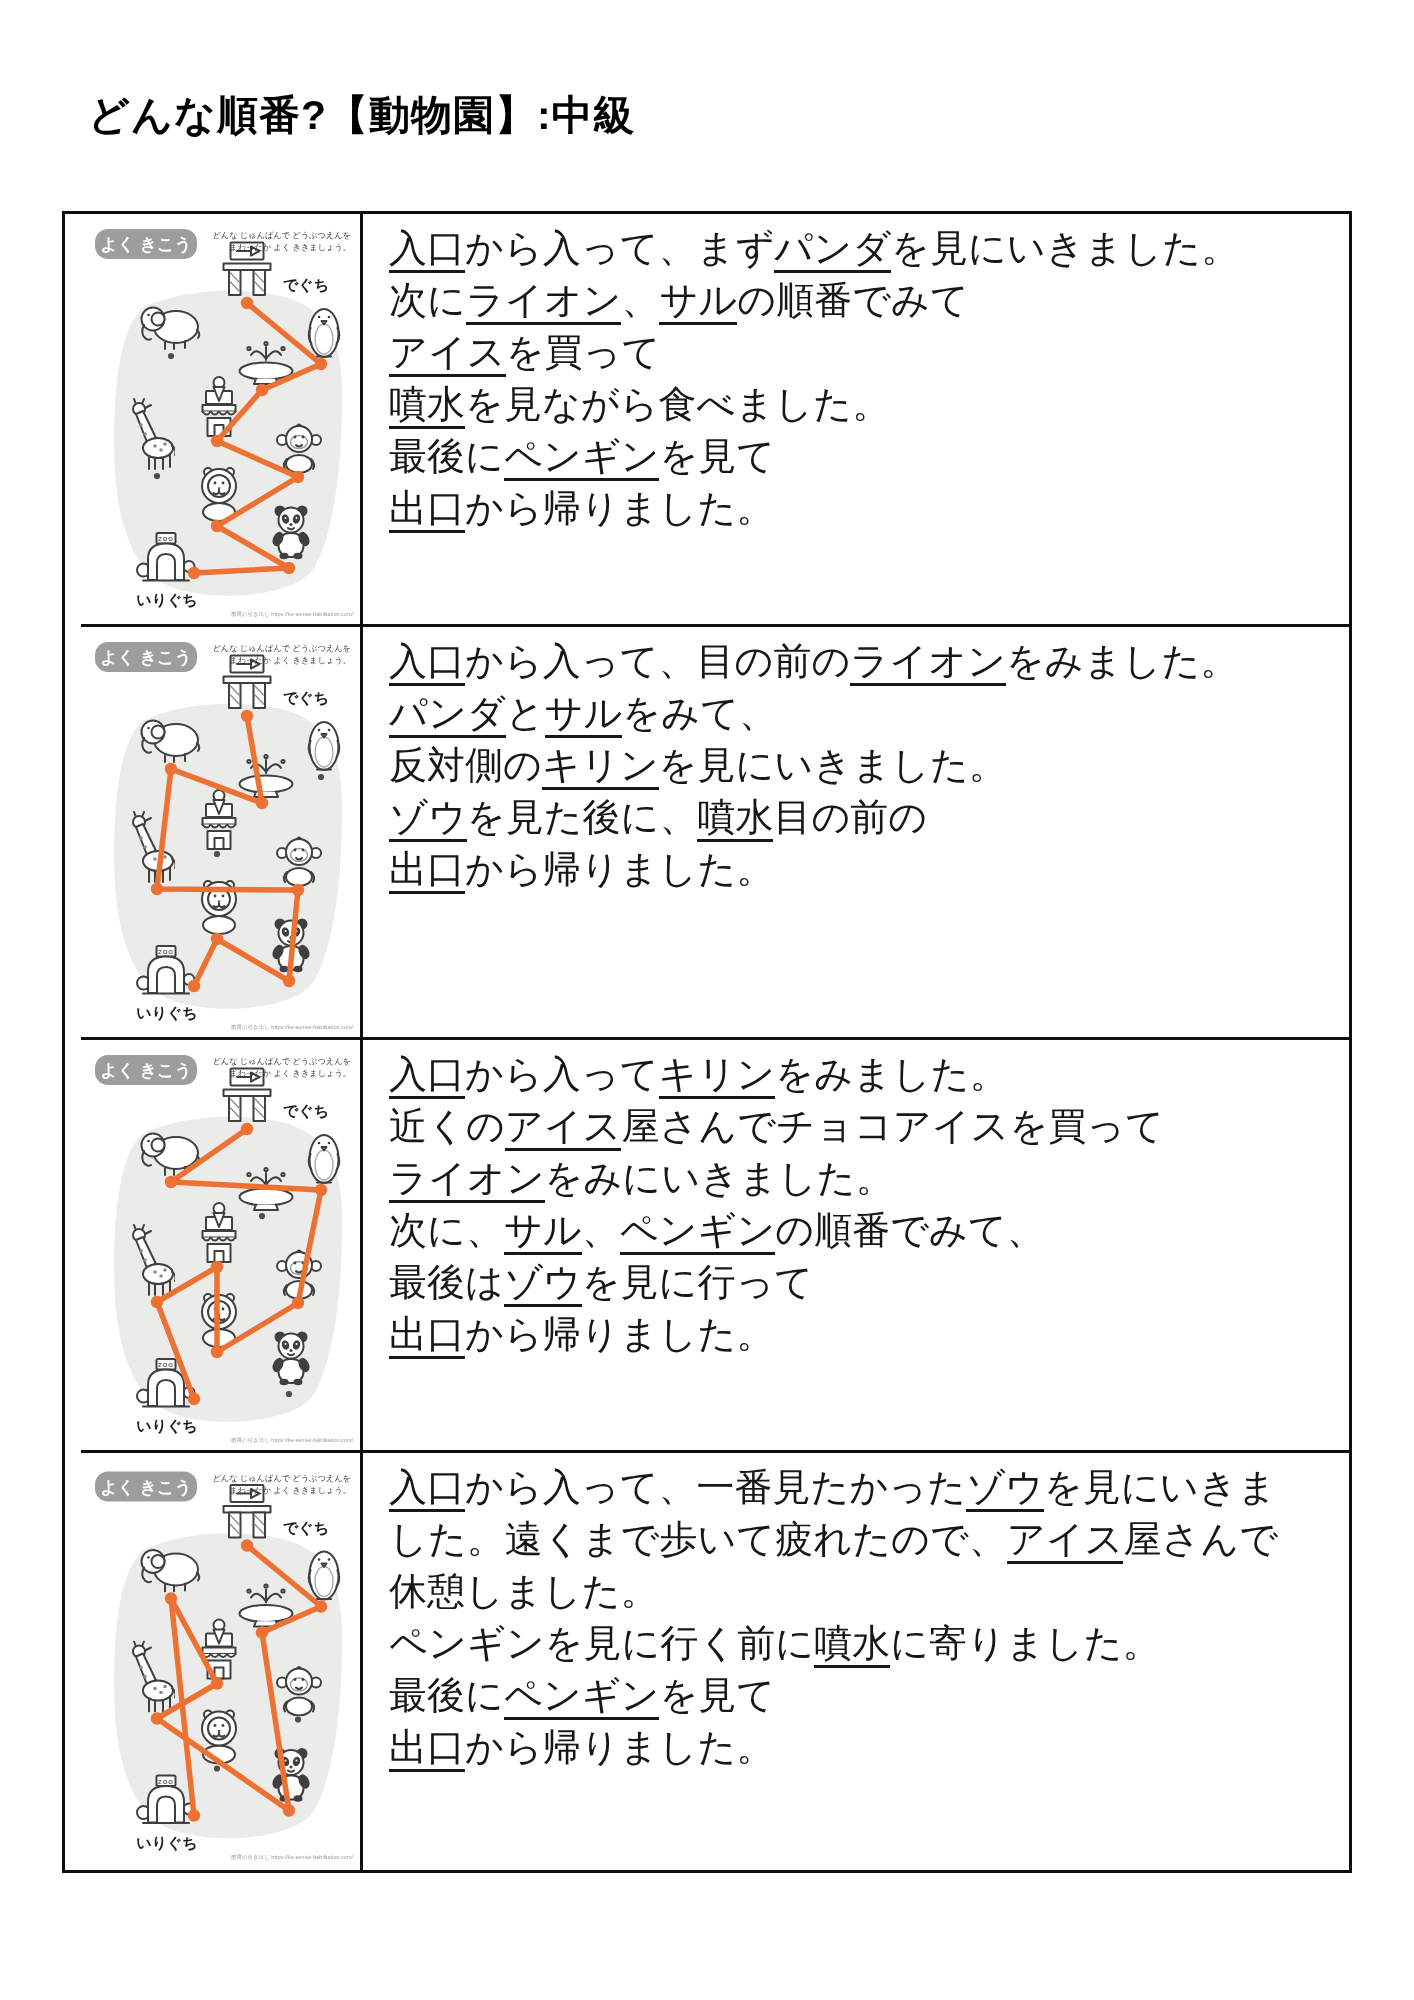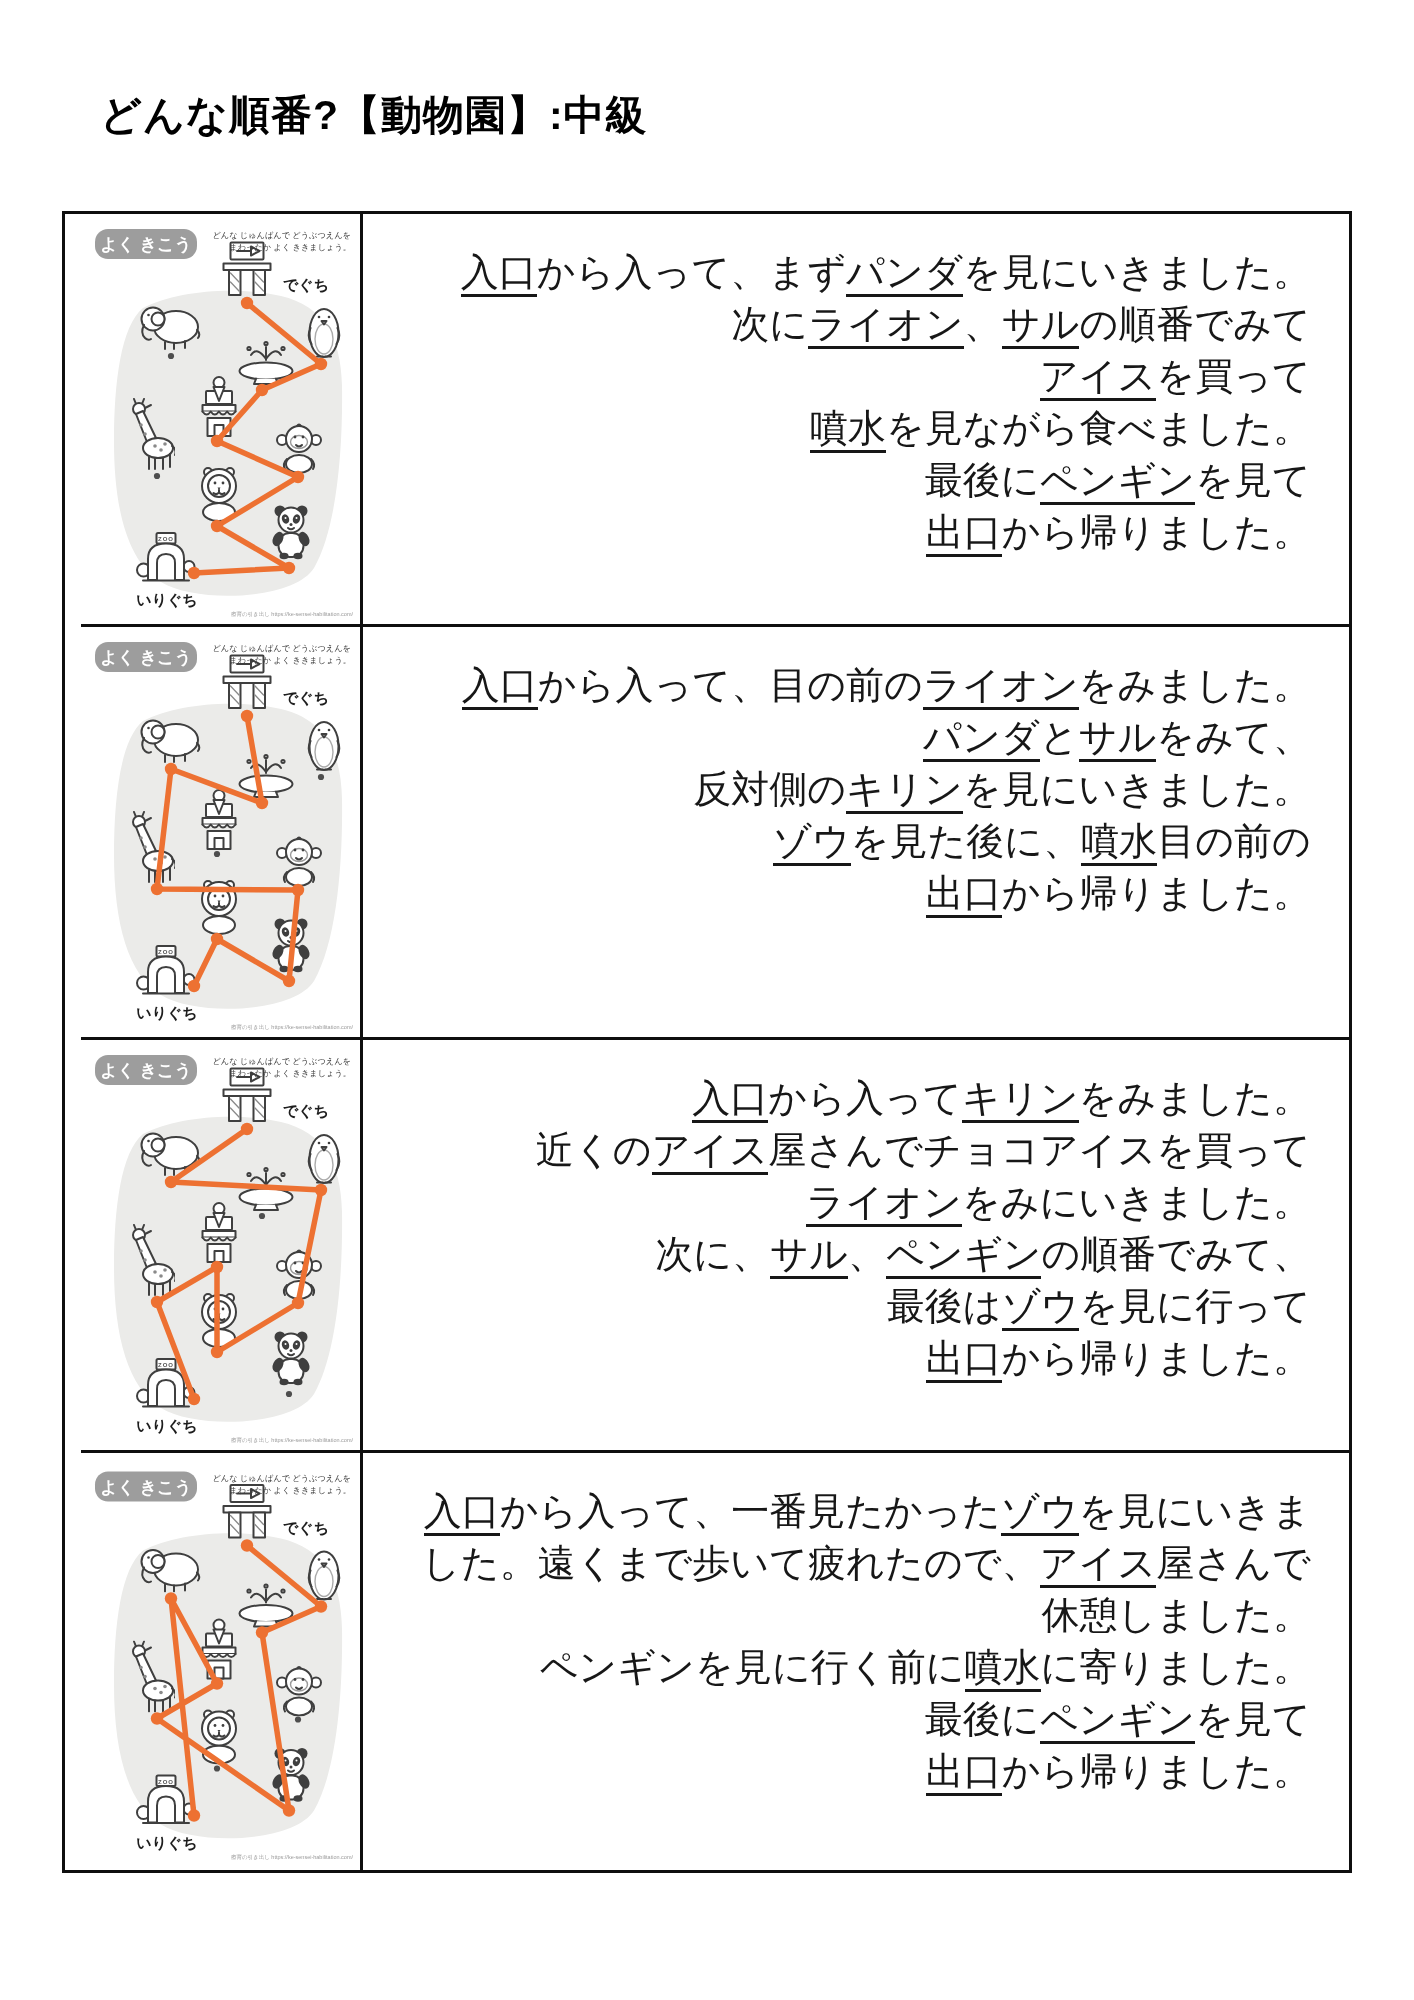--- a/index.html
+++ b/index.html
@@ -1,24 +1,24 @@
 <!DOCTYPE html>
 <html><head>
 <meta charset="utf-8">
 <style>
   html,body{margin:0;padding:0;background:#ffffff;}
   body{font-family:"Liberation Sans","DejaVu Sans",sans-serif;color:#151515;}
   .page{position:relative;width:1414px;height:2000px;overflow:hidden;background:#fff;}
-  .title{position:absolute;left:100px;top:88px;margin:0;font-size:41px;font-weight:900;letter-spacing:1px;color:#000;}
+  .title{position:absolute;left:88px;top:88px;margin:0;font-size:41px;font-weight:900;letter-spacing:1px;color:#000;}
   .table{position:absolute;left:62px;top:211px;width:1290px;border:3px solid #0f0f0f;box-sizing:border-box;background:#fff;}
   .row{display:flex;border-bottom:3px solid #0f0f0f;min-height:410px;margin-left:16px;}
   .row:last-child{border-bottom:none;min-height:417px;}
   .map-cell{width:282px;min-width:282px;border-right:3px solid #0f0f0f;box-sizing:border-box;background:#fff;}
   svg.map{display:block;width:282px;height:100%;min-height:410px;}
-  .text-cell{flex:1;padding:32px 38px 8px 26px;box-sizing:border-box;text-align:right;}
+  .text-cell{flex:1;padding:8px 38px 8px 26px;box-sizing:border-box;}
   .text-cell p{margin:0;font-size:38px;line-height:52px;color:#171717;letter-spacing:0;}
   .u{border-bottom:3.5px solid #171717;padding-bottom:1px;}
   .footer{position:absolute;left:62px;top:1878px;width:1290px;text-align:right;font-size:20px;color:#4f4f4f;}
   .defs-holder{position:absolute;width:0;height:0;overflow:hidden;}
 </style>
 </head>
 <body>
 
 <svg class="defs-holder" aria-hidden="true">
   <defs>

